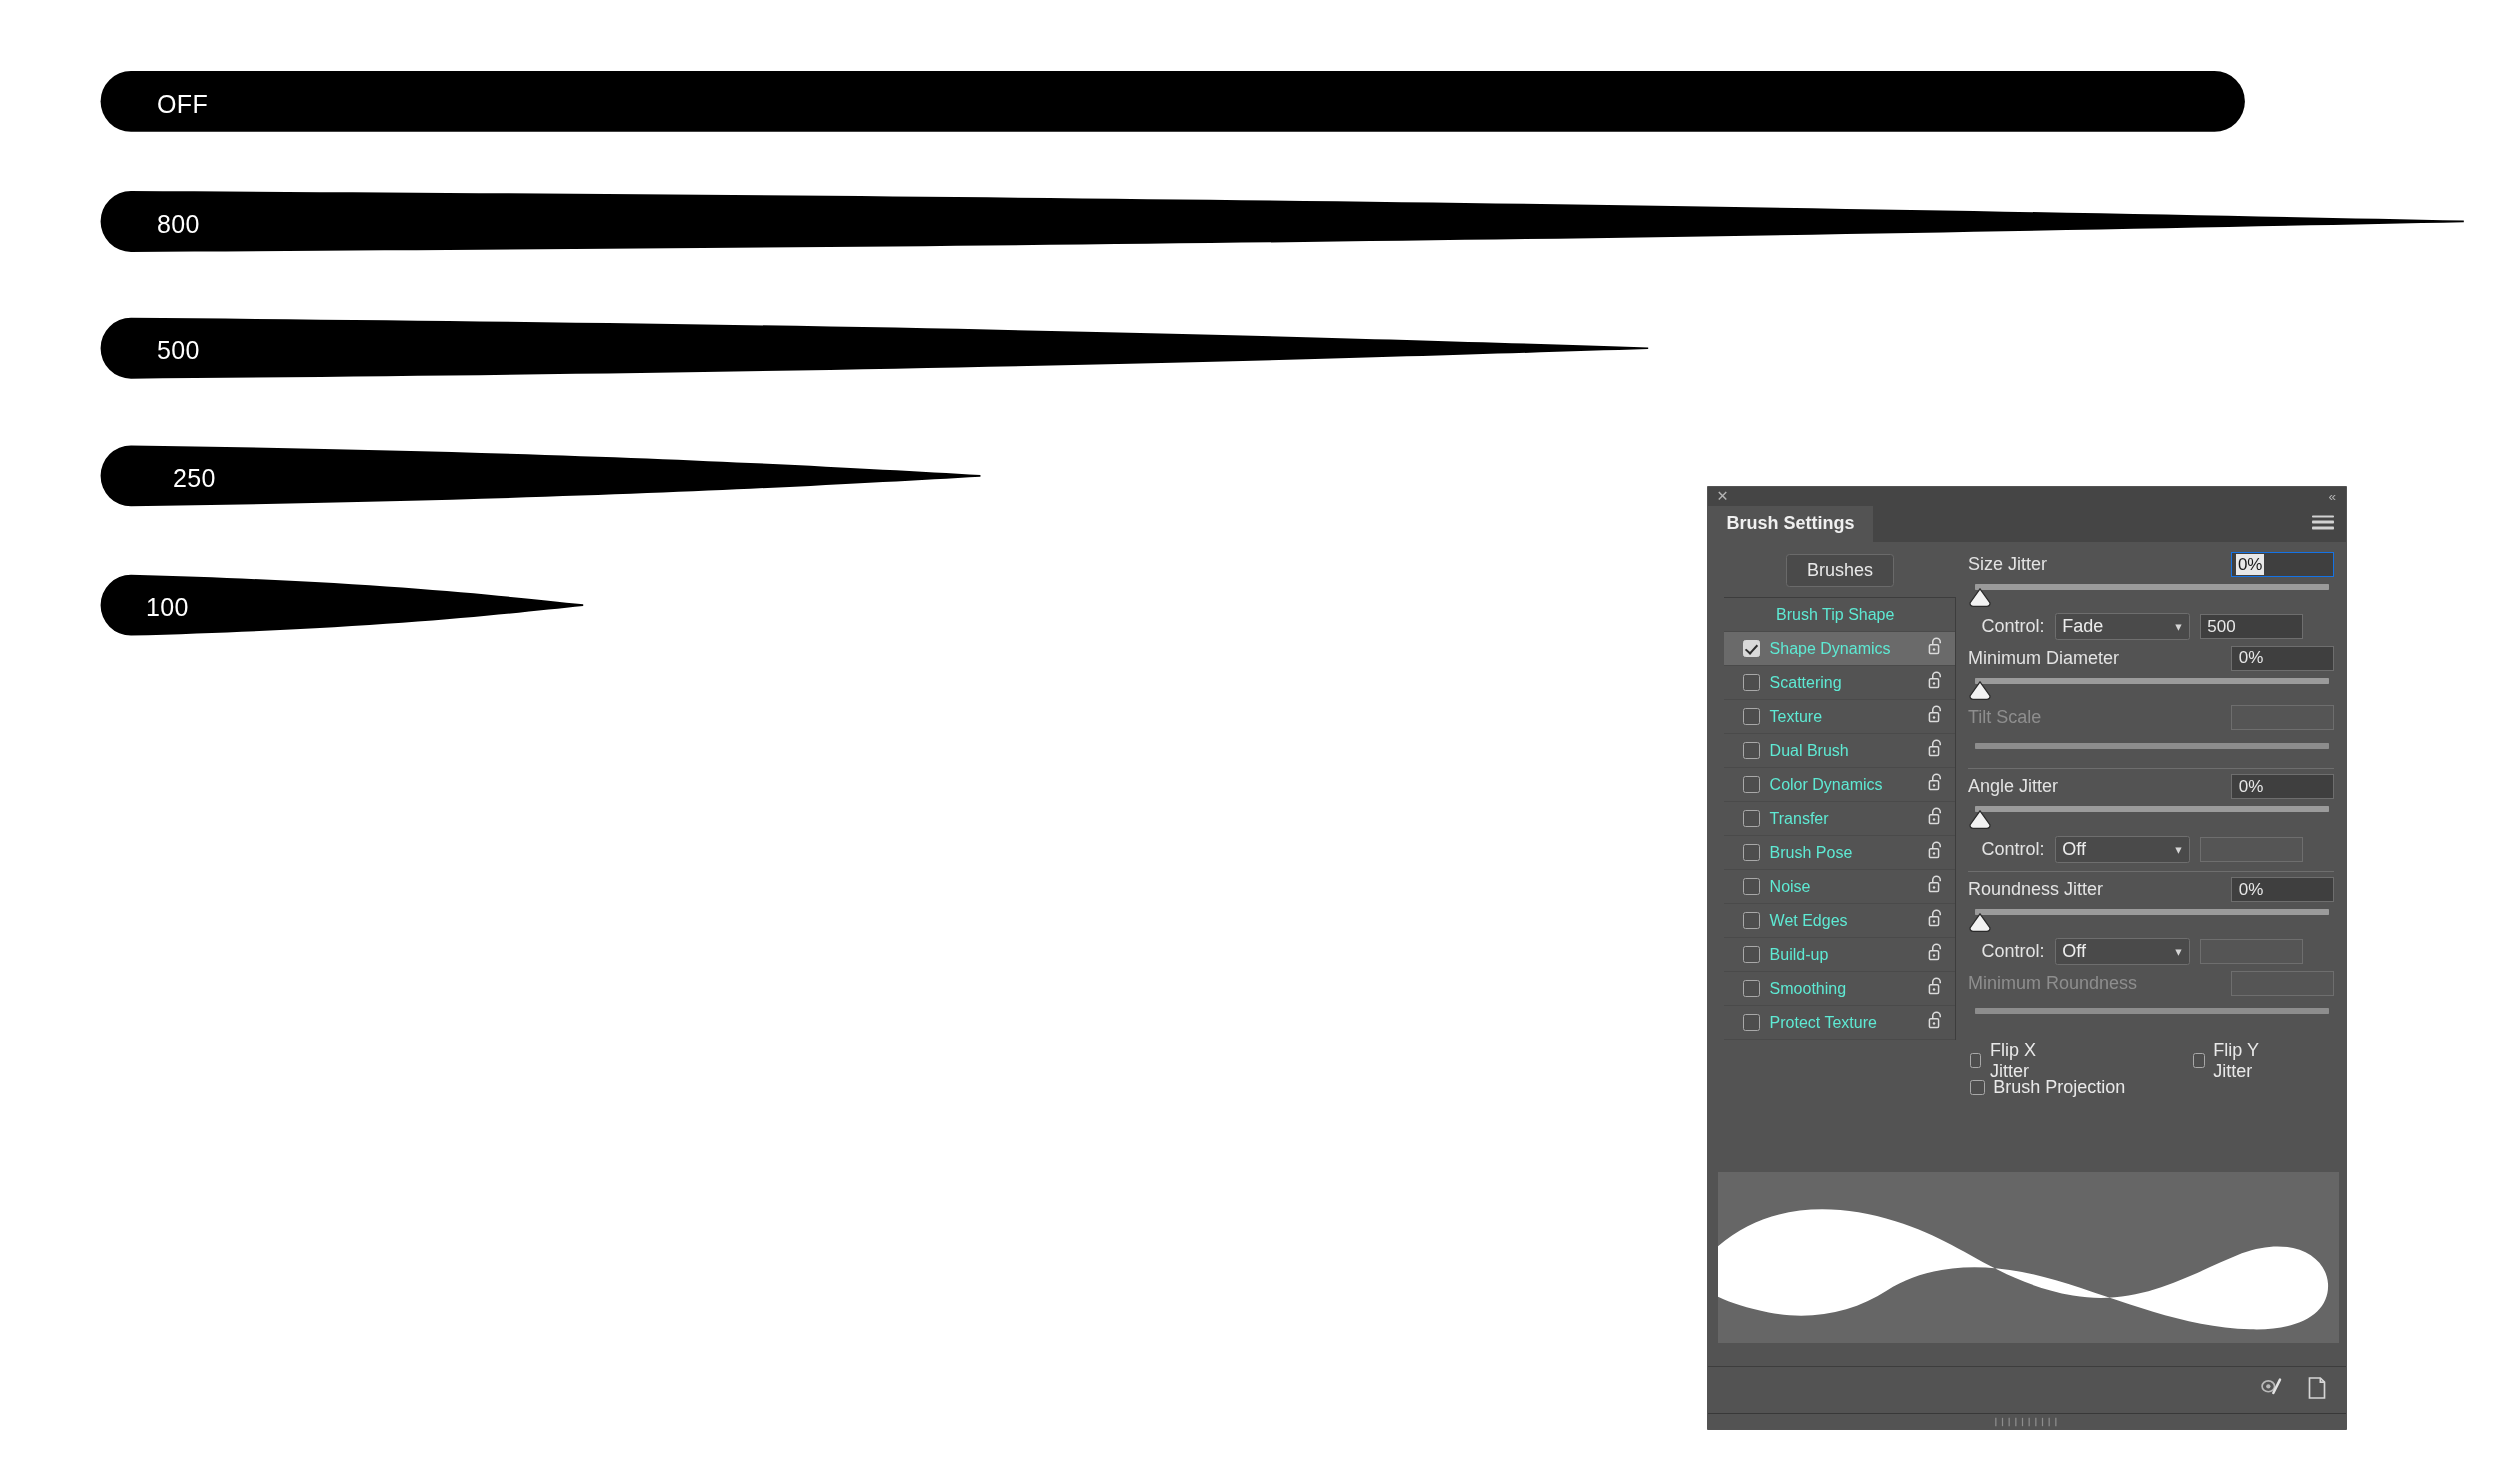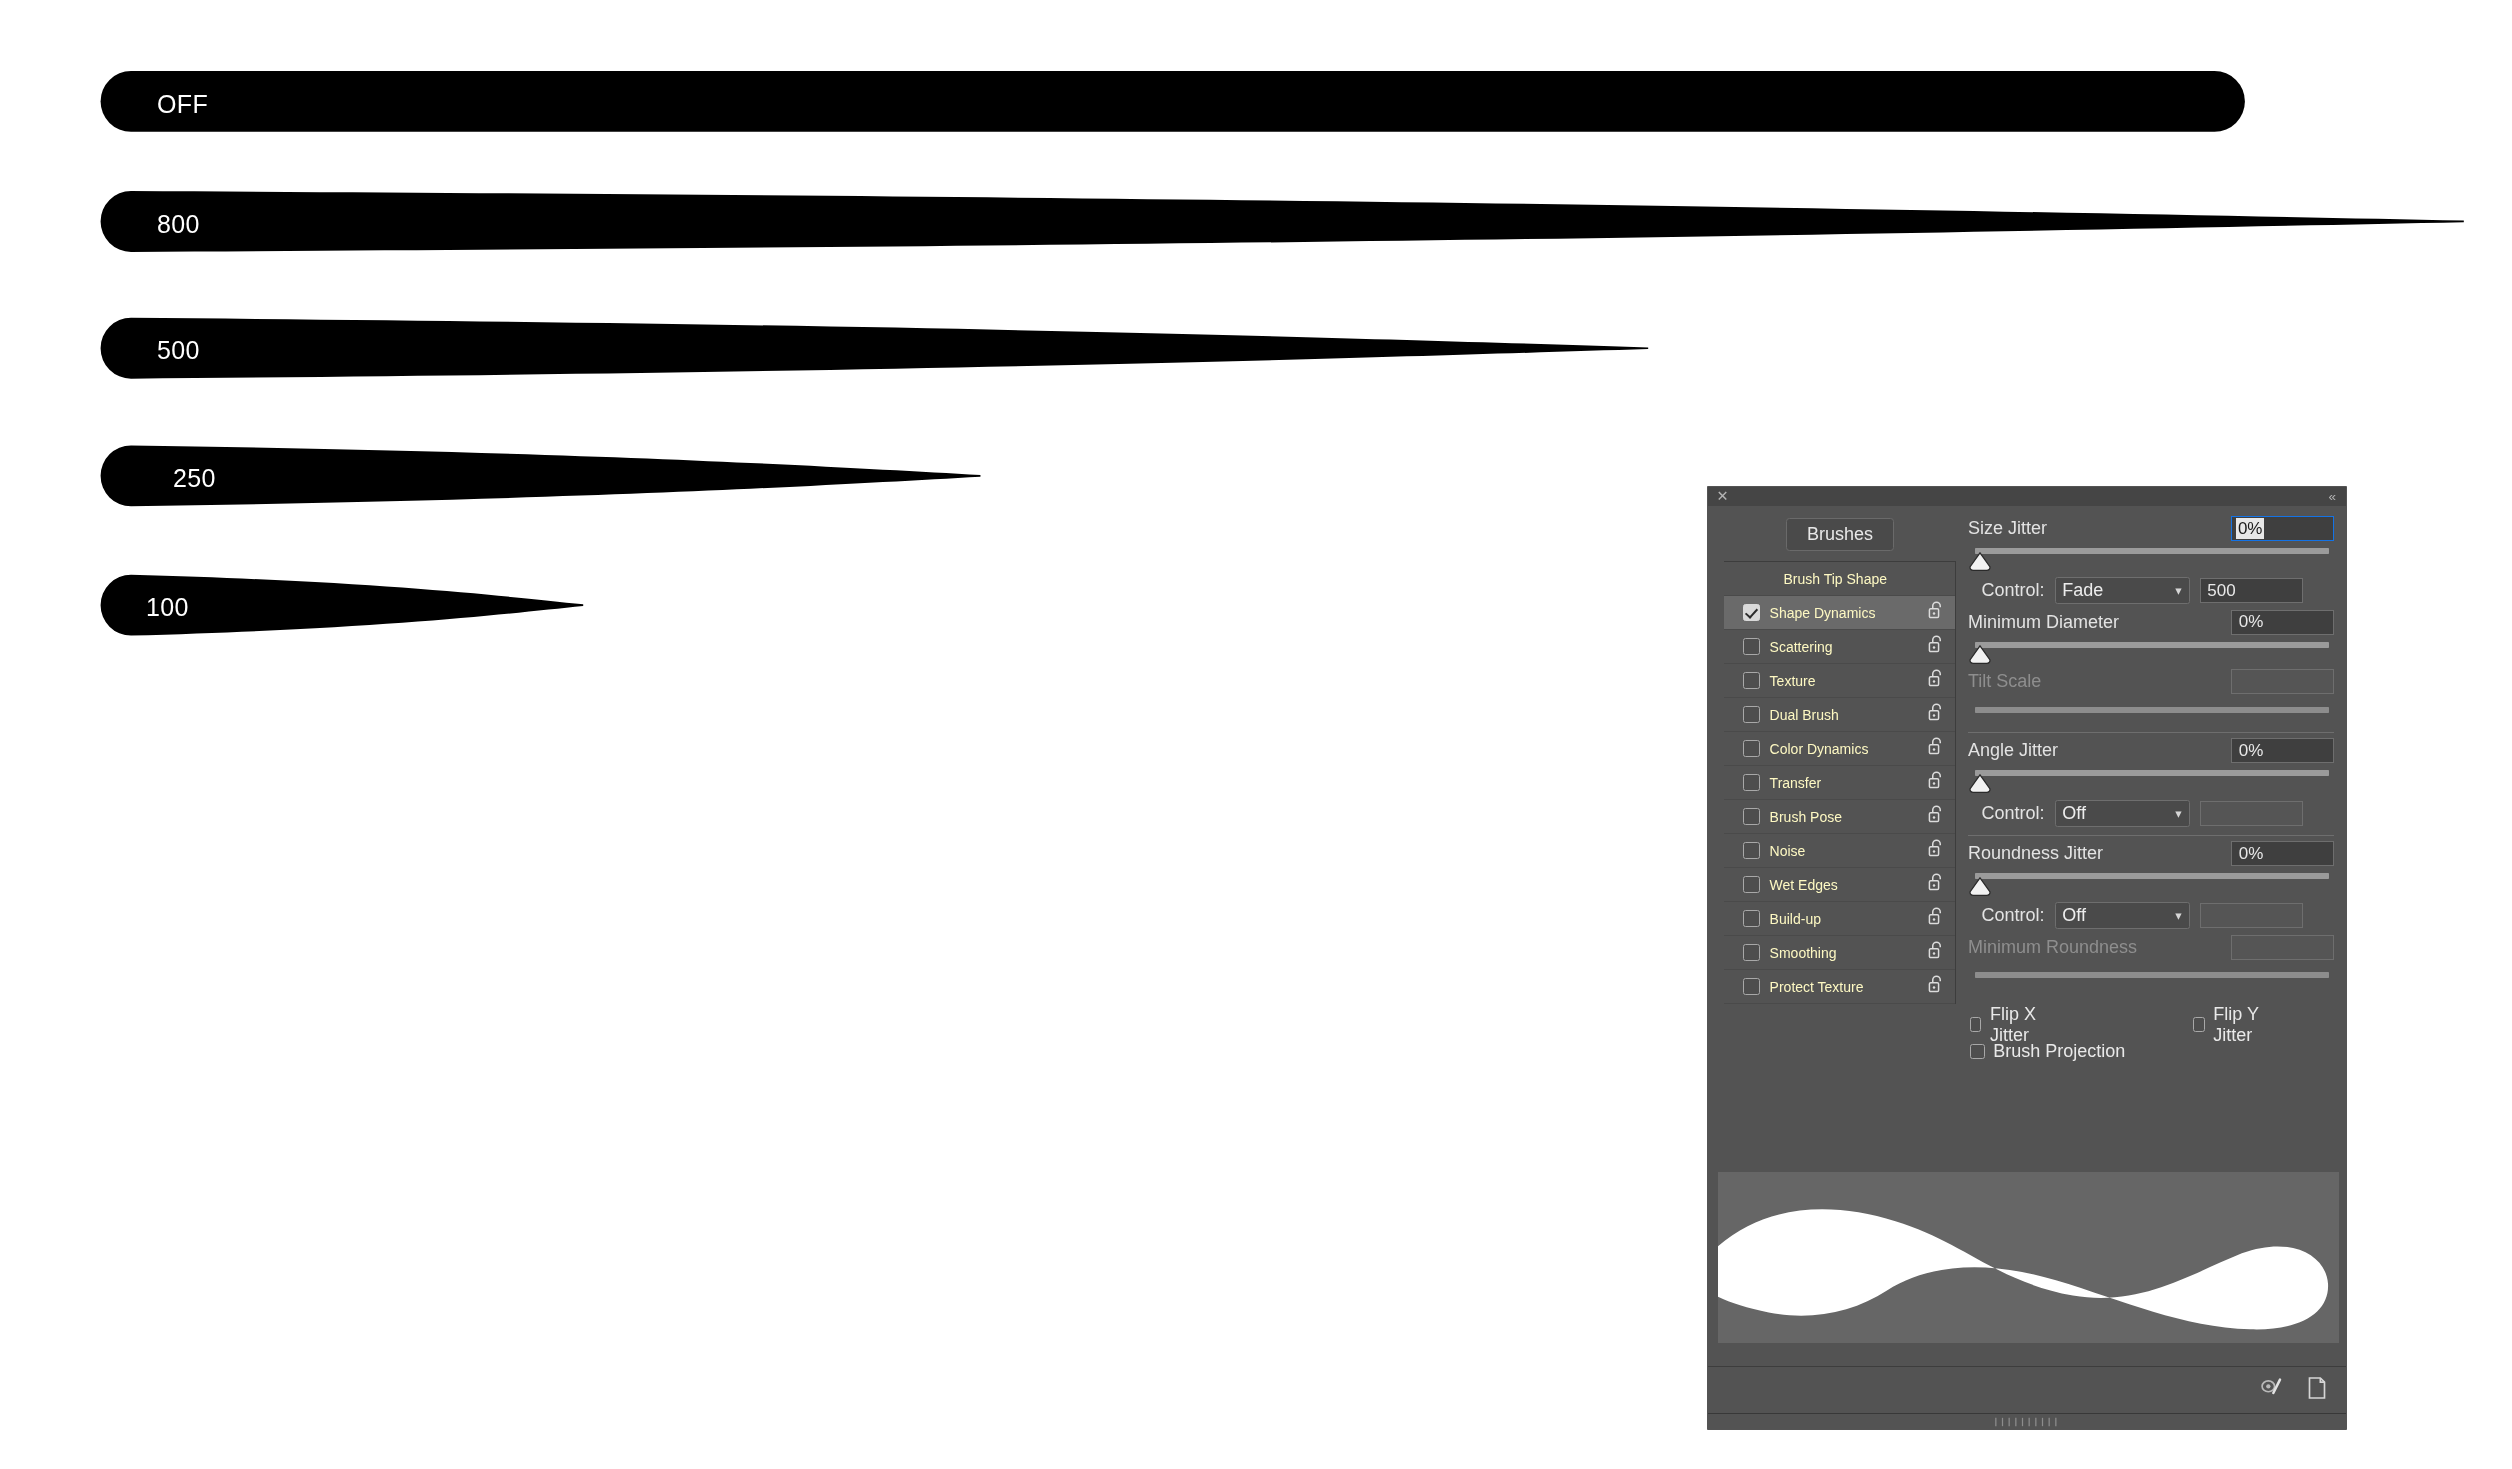--- a/index.html
+++ b/index.html
@@ -178,22 +178,22 @@
     position: absolute;
     left: 4.2px;
     top: 0.8px;
     width: 5px;
     height: 10px;
     border: solid #2c2c2c;
     border-width: 0 2.5px 2.5px 0;
     transform: rotate(42deg);
   }
   .opt-label {
-    font-size: 14px;
-    color: #fef9c3;
+    font-size: 16px;
+    color: #5eead4;
     white-space: nowrap;
   }
   .opt-lock {
     position: absolute;
     right: 10px;
     top: 50%;
     transform: translateY(-50%);
   }
 
   
@@ -411,20 +411,30 @@
   <div class="stroke-label" style="left:146px; top:593px;">100</div>
 </div>
 
 <div id="brush-panel">
 
   <div class="panel-titlebar">
     <div class="panel-close">✕</div>
     <div class="panel-collapse">«</div>
   </div>
 
+  <div class="panel-tabbar">
+    <div class="panel-tab">
+      <span>Brush Settings</span>
+    </div>
+    <div class="panel-menu-btn">
+      <span></span>
+        <span></span>
+        <span></span>
+    </div>
+  </div>
 
   <div class="panel-body">
 
     <div class="left-col">
       <div class="brushes-btn-wrap">
         <div class="brushes-btn">Brushes</div>
       </div>
       <div class="opt-list" id="opt-list">
           <div class="opt-row header">
             <span class="opt-label">Brush Tip Shape</span>

